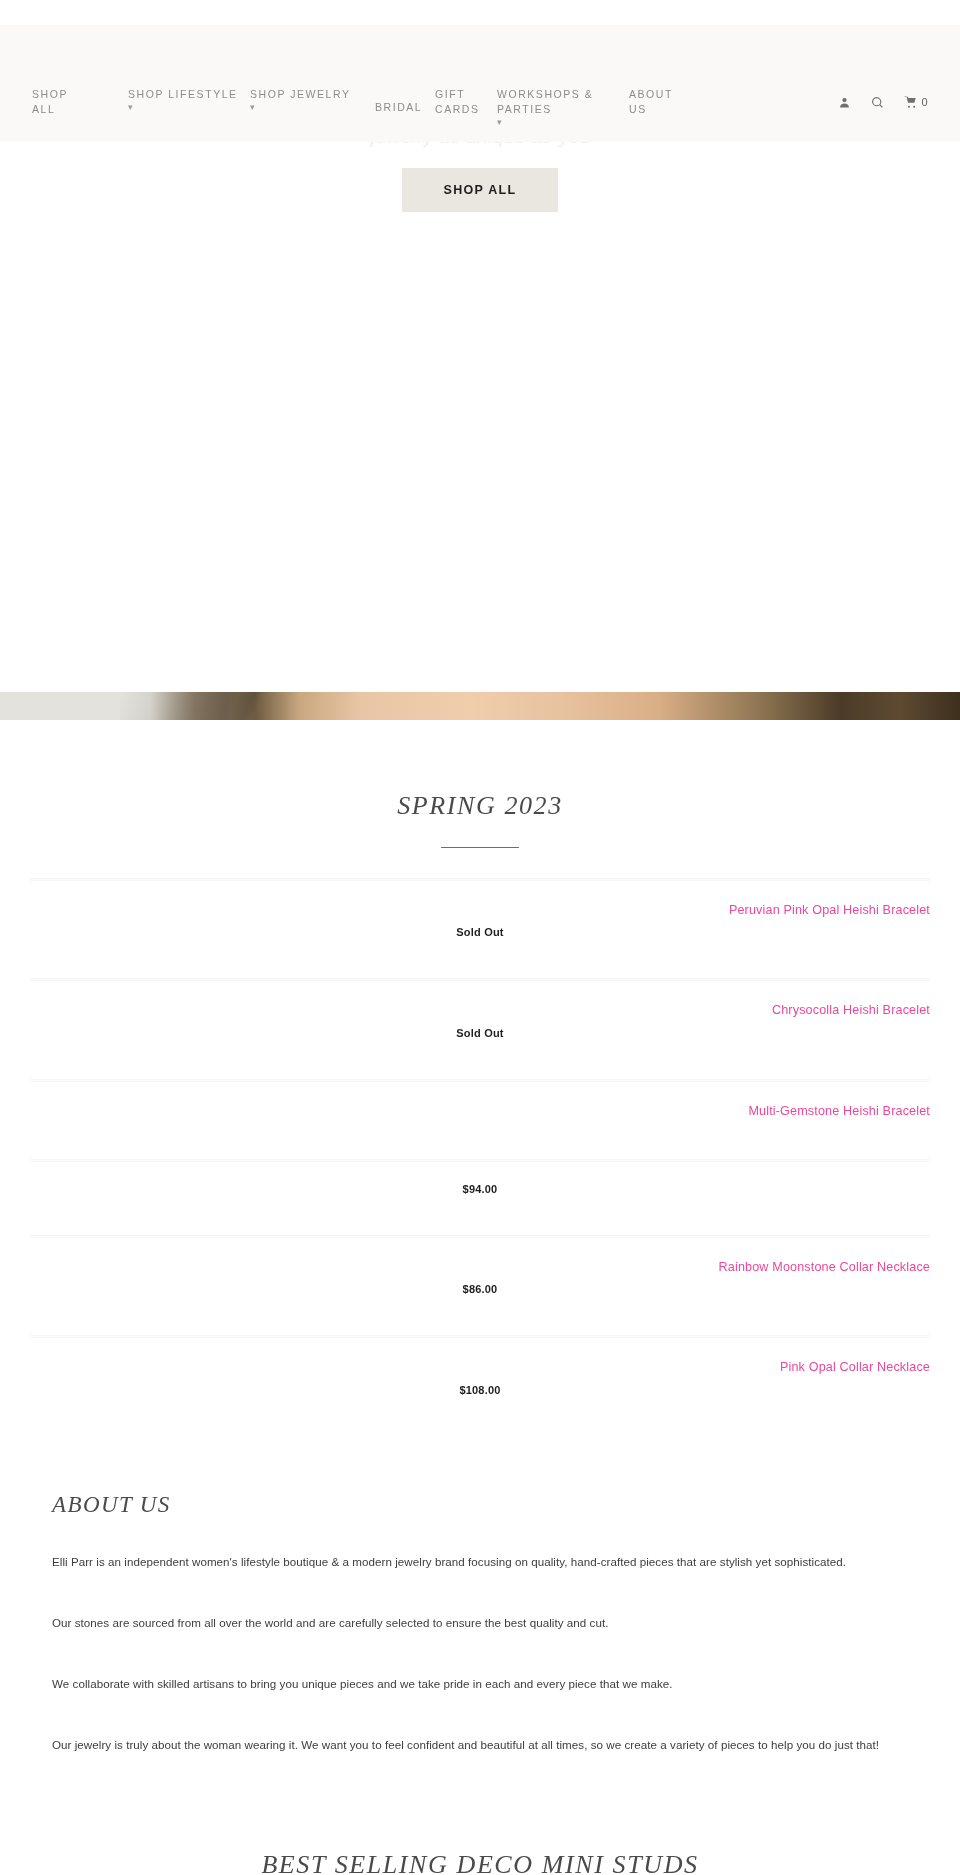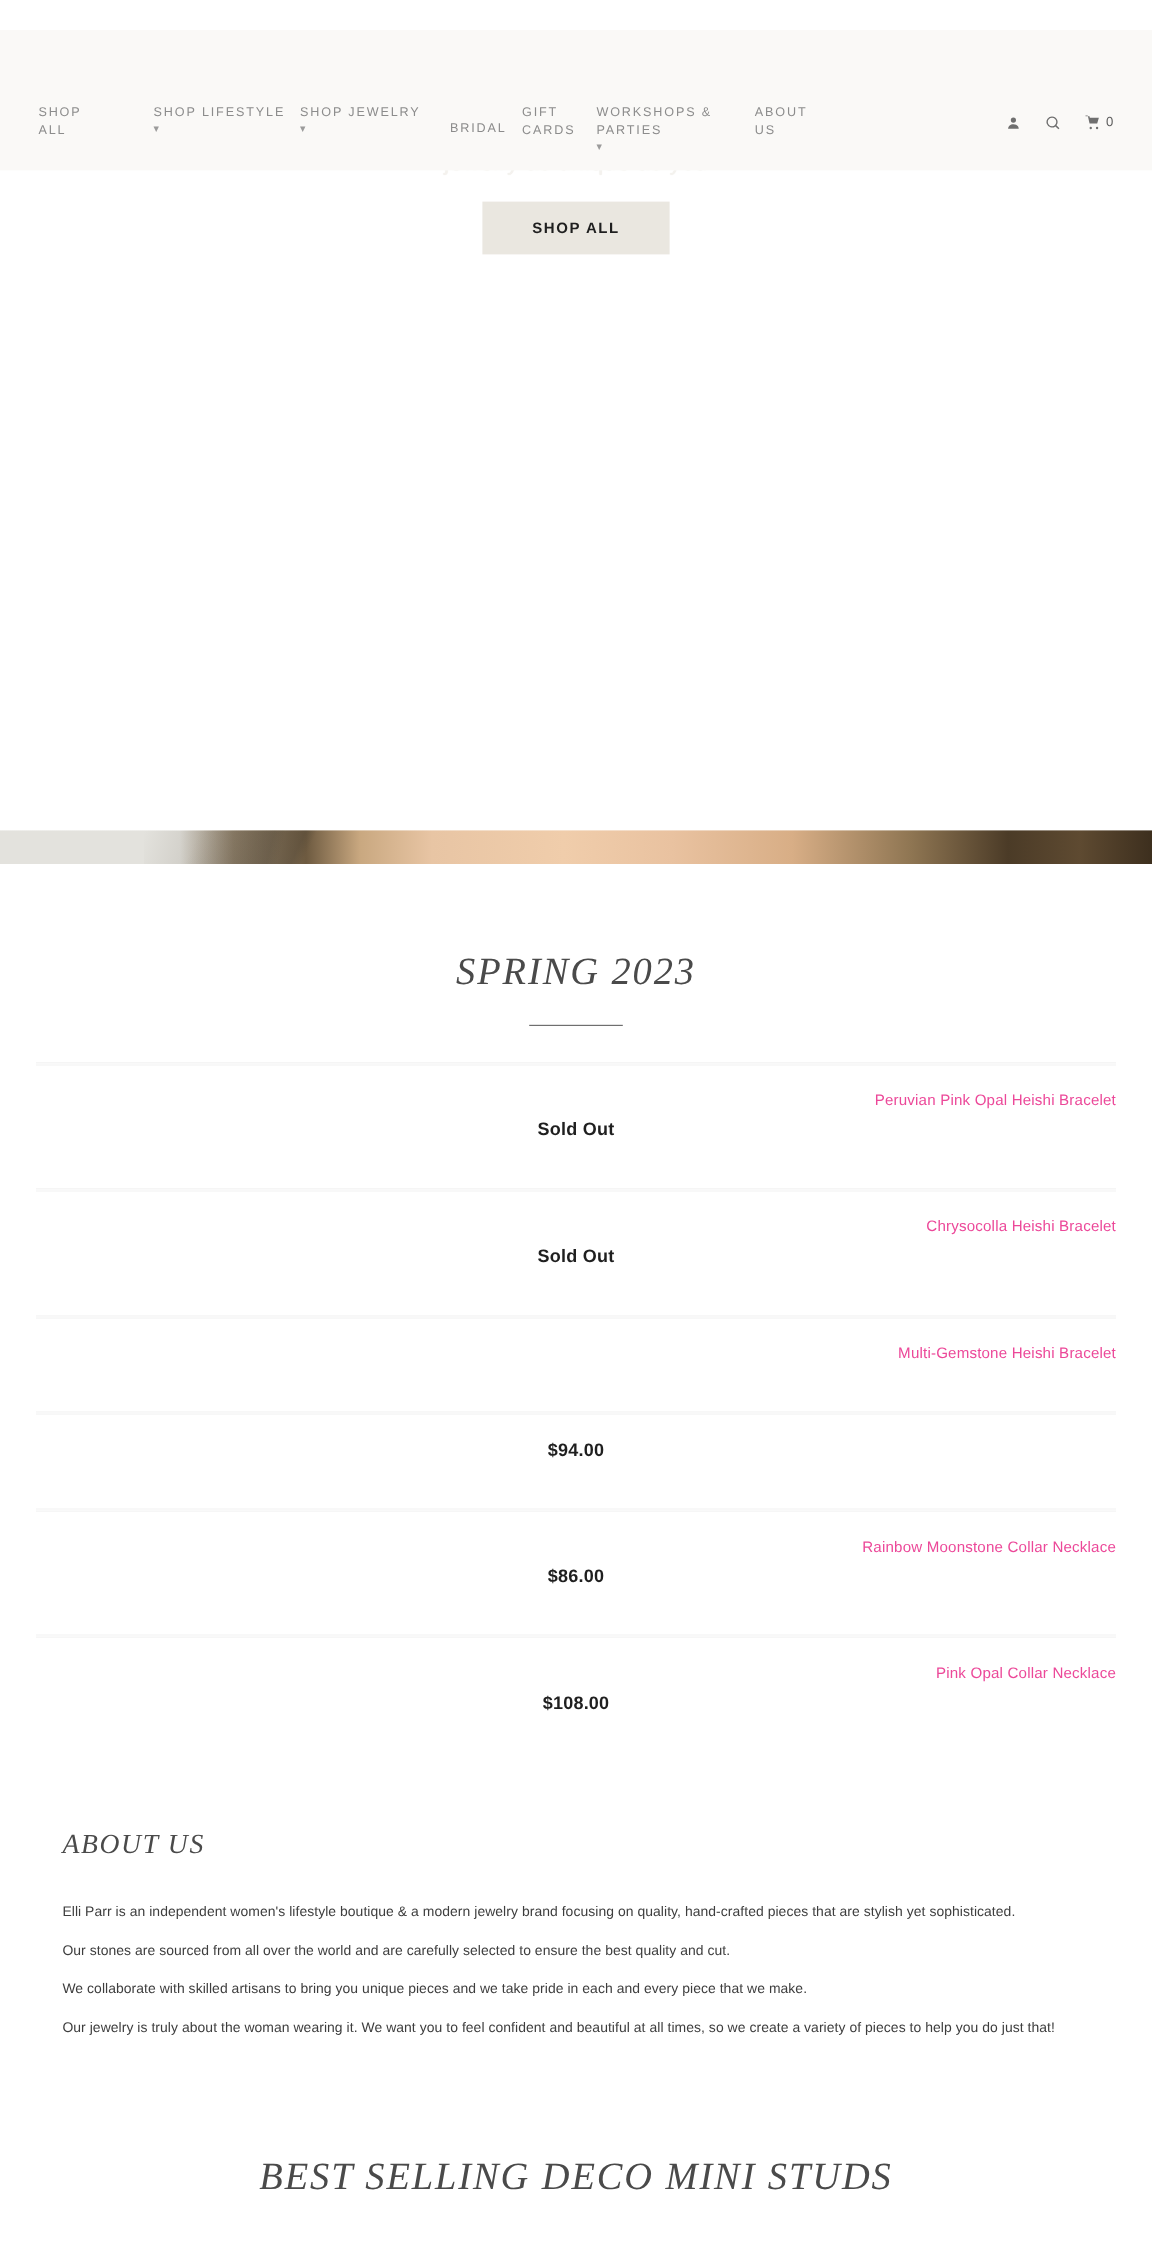--- a/index.html
+++ b/index.html
@@ -167,21 +167,21 @@
   .icon-btn { cursor: pointer; display: flex; align-items: center; gap: 4px; }
   .cart-count { font-size: 11px; color: #5f5f5f; letter-spacing: 0.3px; }
 
   
   .section { width: 960px; padding: 0 30px; }
 
   .section-title {
     text-align: center;
     font-family: "Liberation Serif", serif;
     font-style: italic;
-    font-size: 32px;
+    font-size: 26px;
     letter-spacing: 1.6px;
     color: #4a4a4a;
     padding-top: 46px;
   }
 
   .title-rule {
     width: 78px;
     height: 1px;
     background: #6f6f6f;
     margin: 26px auto 0;
@@ -208,21 +208,21 @@
   .product-name {
     text-align: right;
     font-size: 12.6px;
     color: #ec4899;
     letter-spacing: 0.15px;
     line-height: 1.3;
   }
 
   .product-price {
     text-align: center;
-    font-size: 15px;
+    font-size: 11px;
     font-weight: 700;
     color: #1f1f1f;
     margin-top: 8px;
     letter-spacing: 0.2px;
   }
 
   .product-spacer { height: 30px; }
 
   
   .about {
@@ -234,21 +234,21 @@
     font-family: "Liberation Serif", serif;
     font-style: italic;
     font-size: 23px;
     letter-spacing: 1.4px;
     color: #4a4a4a;
   }
   .about-p {
     font-size: 11.6px;
     color: #3d3d3d;
     line-height: 1.55;
-    margin-top: 14px;
+    margin-top: 43px;
     letter-spacing: 0.05px;
   }
   .about-p:first-of-type { margin-top: 35px; }
 
   .best-selling { margin-top: 50px; }
 </style>
 </head>
 <body>
 
 <div class="page">

